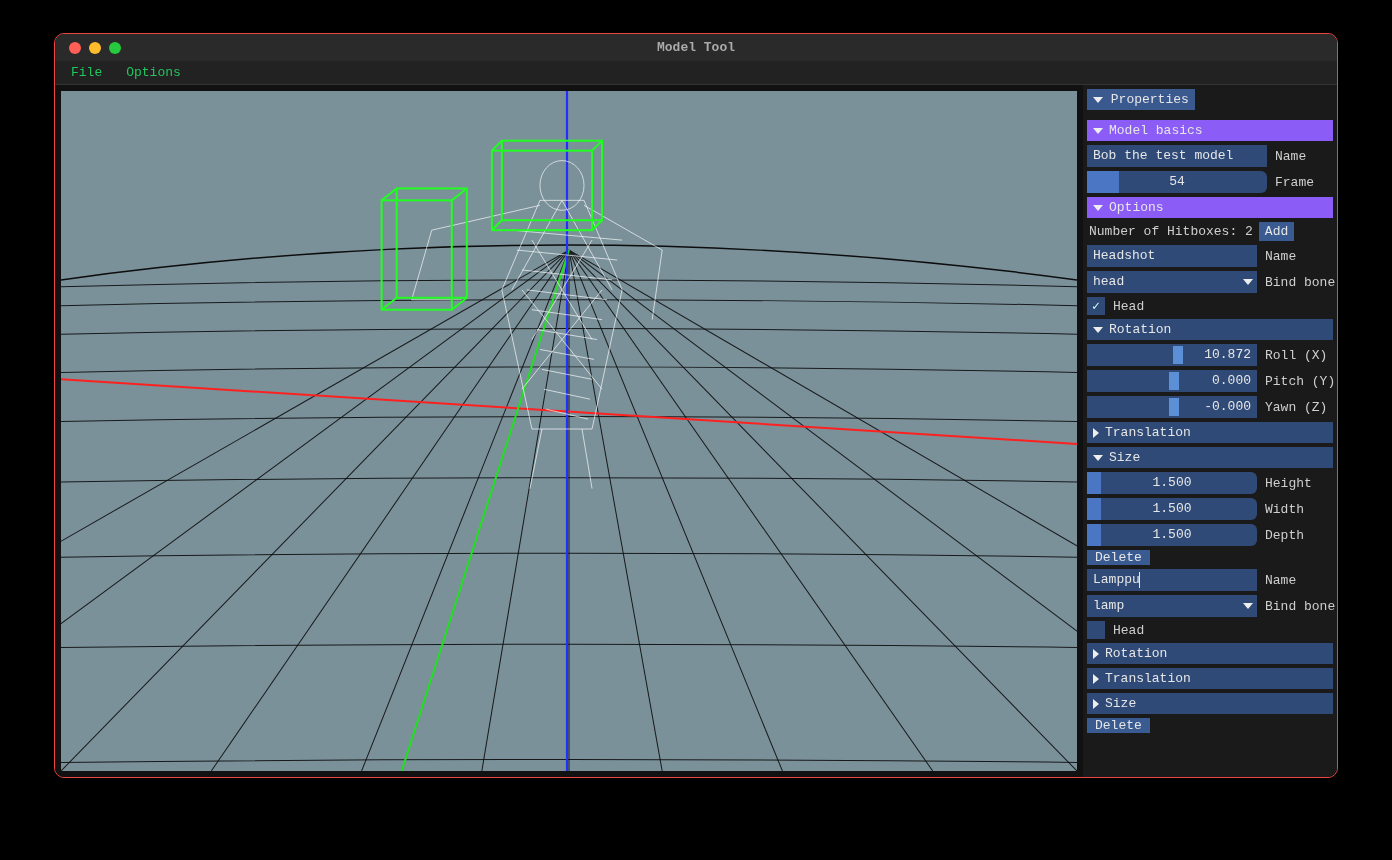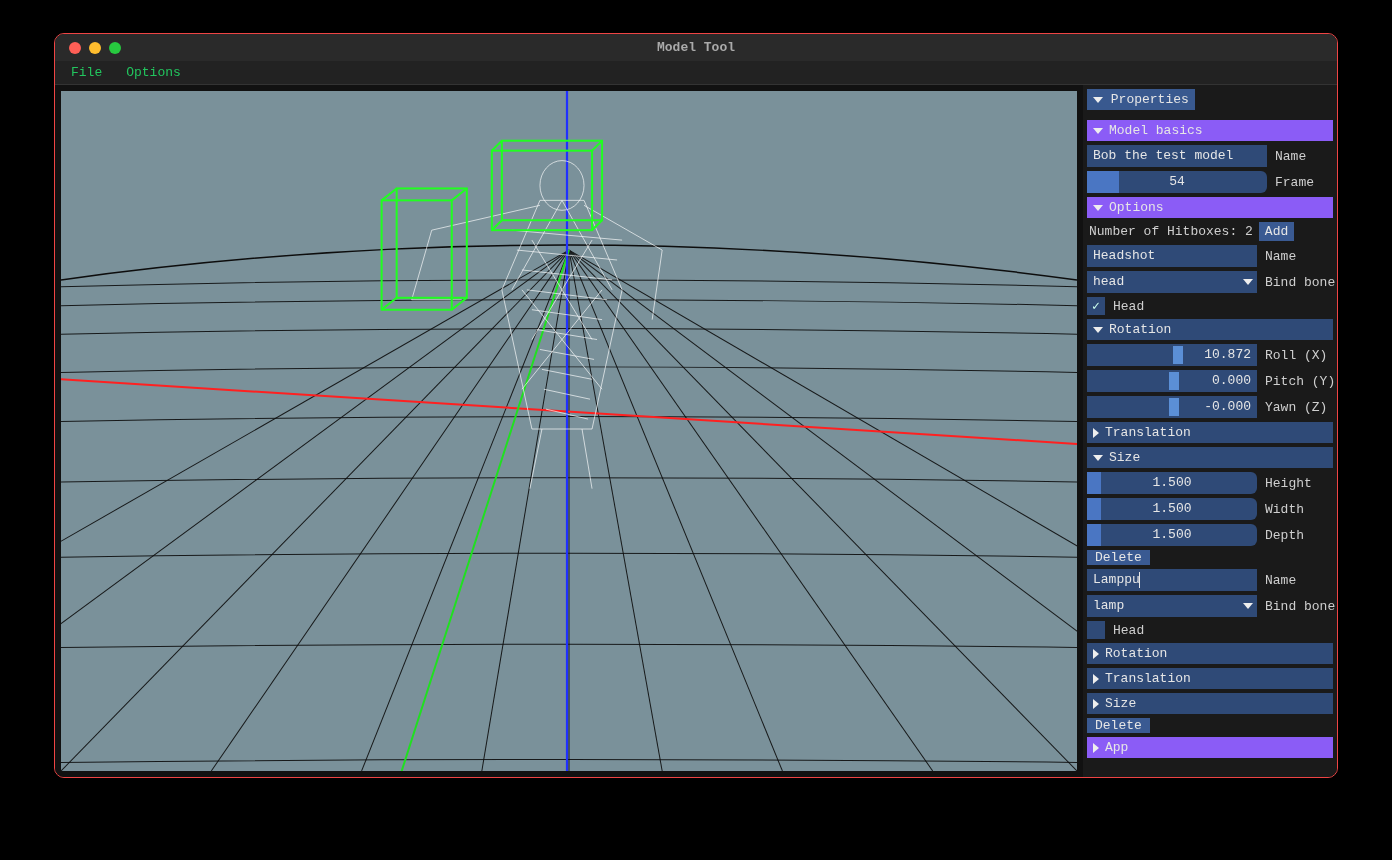--- a/index.html
+++ b/index.html
@@ -440,19 +440,15 @@
         <span>Translation</span>
       </div>
       <div class="section-header dark">
         <span class="caret right"></span>
         <span>Size</span>
       </div>
       <div class="row">
         <button class="btn">Delete</button>
       </div>
 
-      <div class="section-header">
-        <span class="caret right"></span>
-        <span>App</span>
-      </div>
     </div>
   </div>
 </div>
 
 </body></html>

